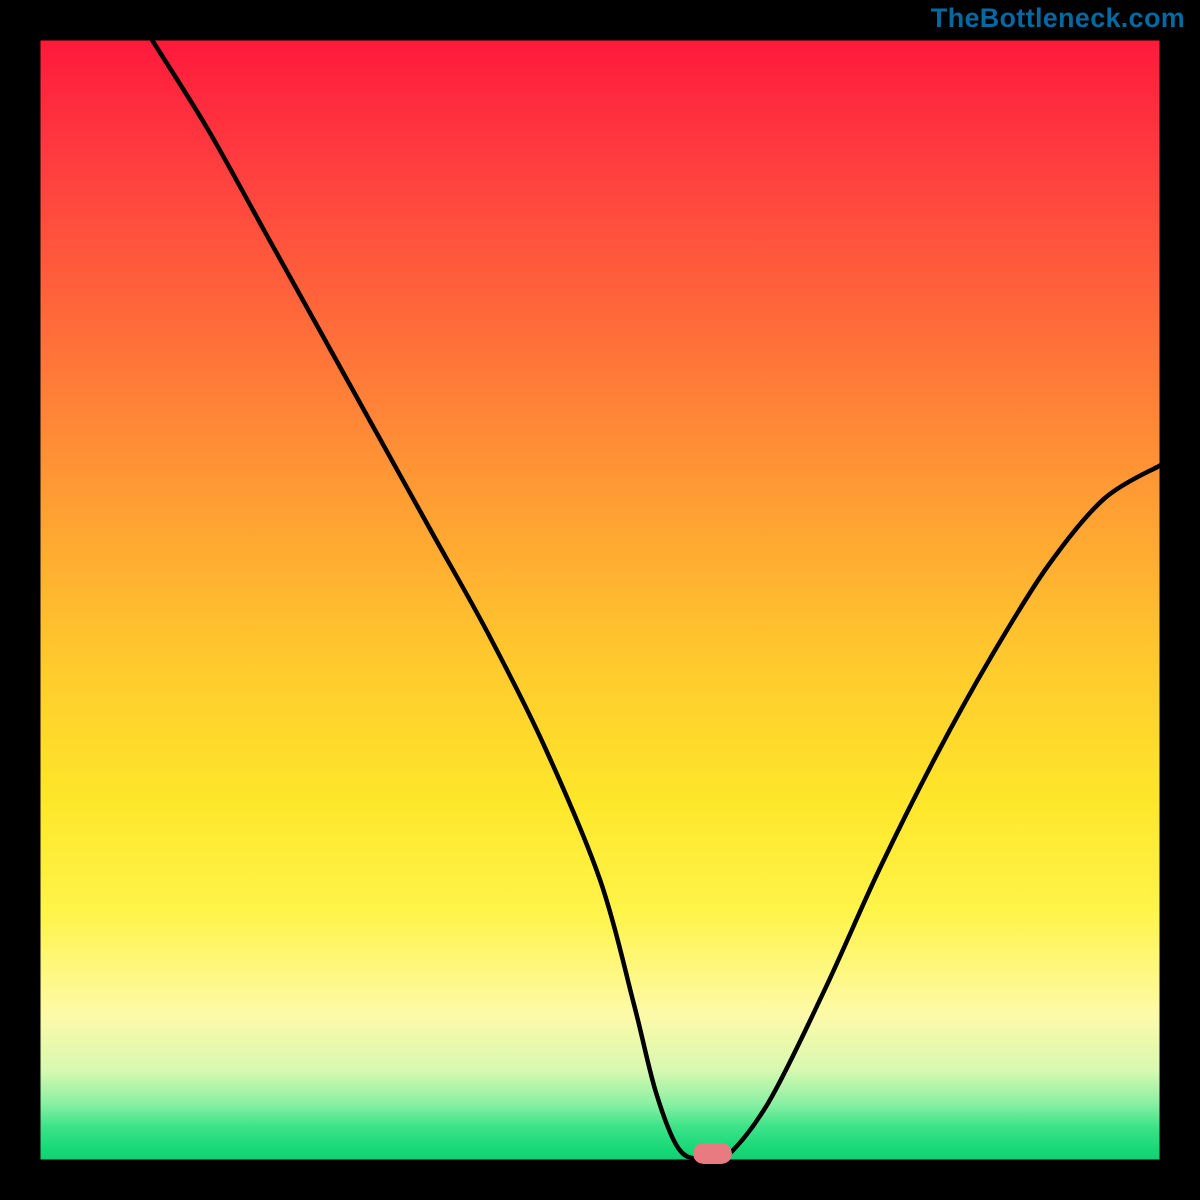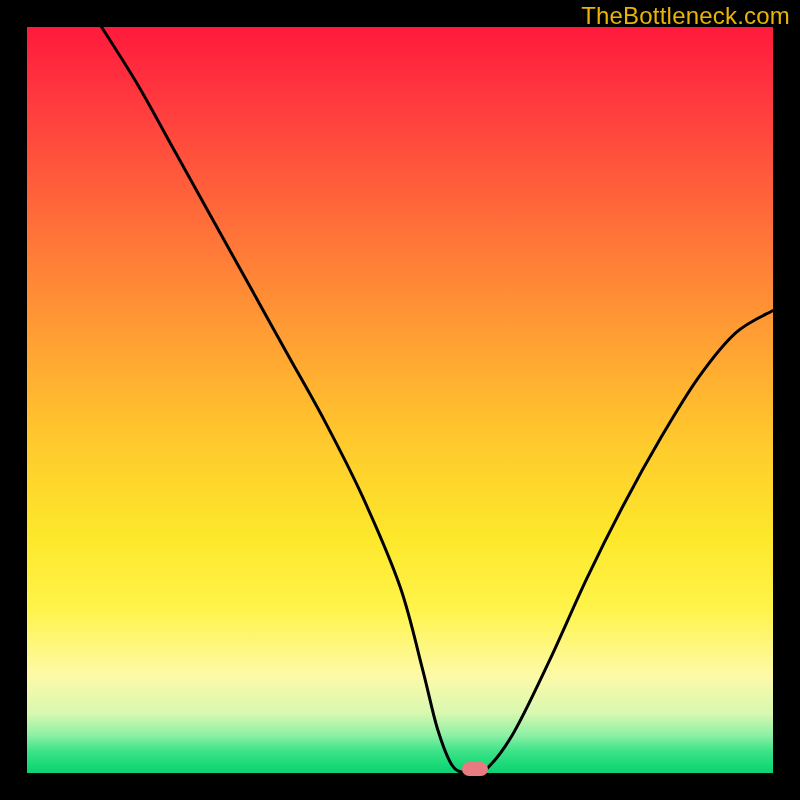--- a/index.html
+++ b/index.html
@@ -14,23 +14,23 @@
   .outer {
     position: relative;
     width: 800px;
     height: 800px;
     background: #000;
   }
   .watermark {
     position: absolute;
     top: 2px;
     right: 10px;
-    color: #eab308;
-    font-size: 24px;
-    font-weight: 400;
+    color: #0369a1;
+    font-size: 18px;
+    font-weight: 700;
     letter-spacing: 0.2px;
     z-index: 20;
   }
   .plot {
     position: absolute;
     left: 27px;
     top: 27px;
     width: 746px;
     height: 746px;
     

